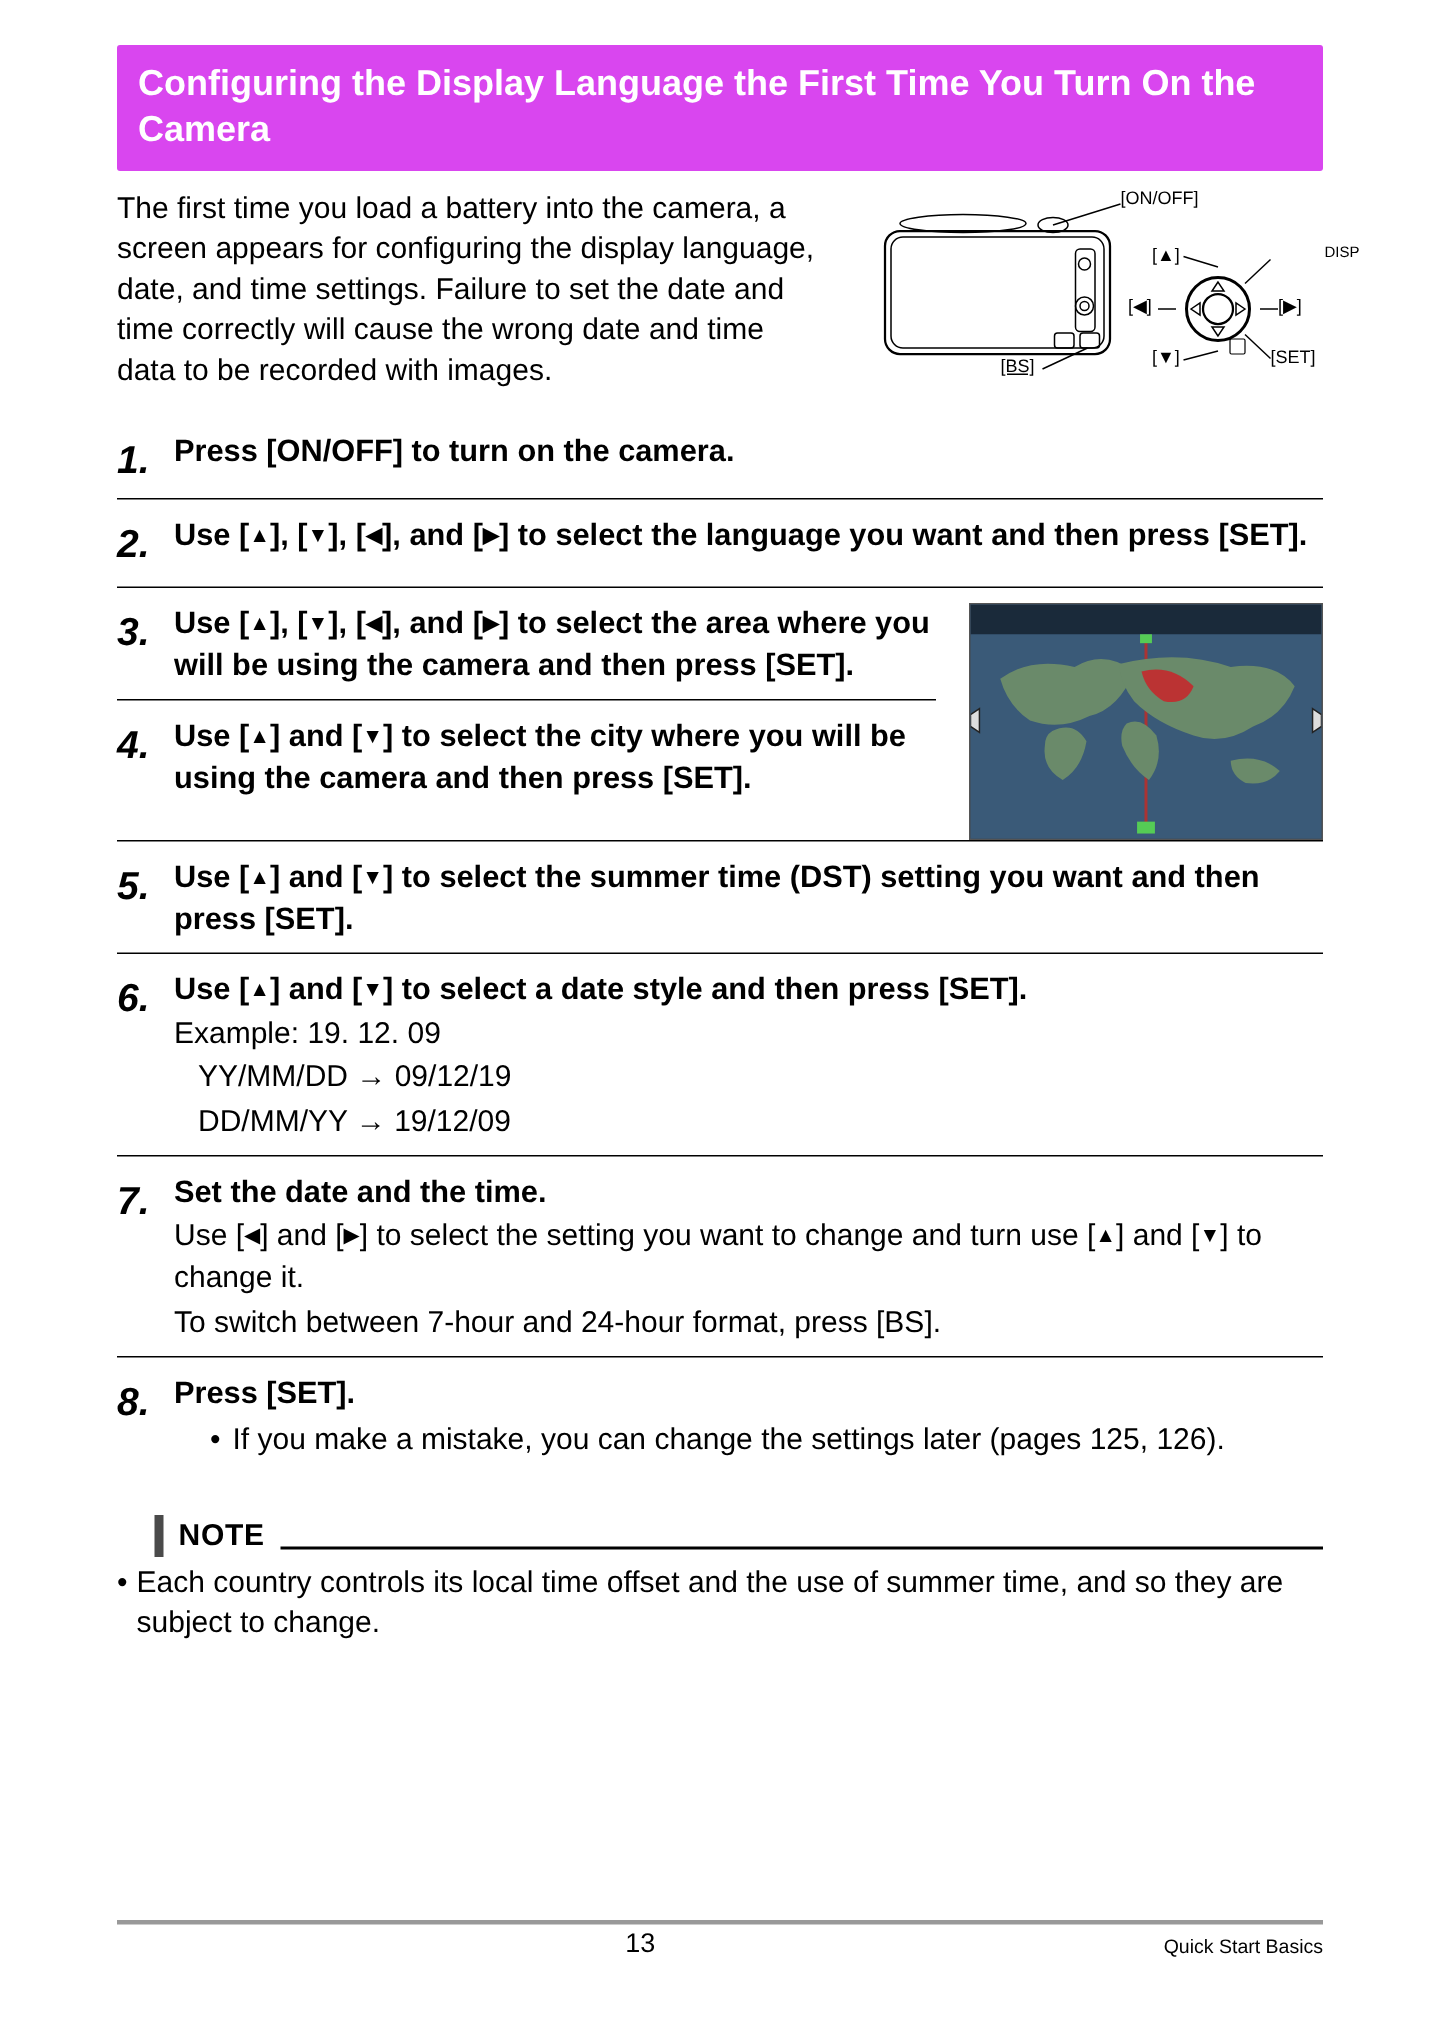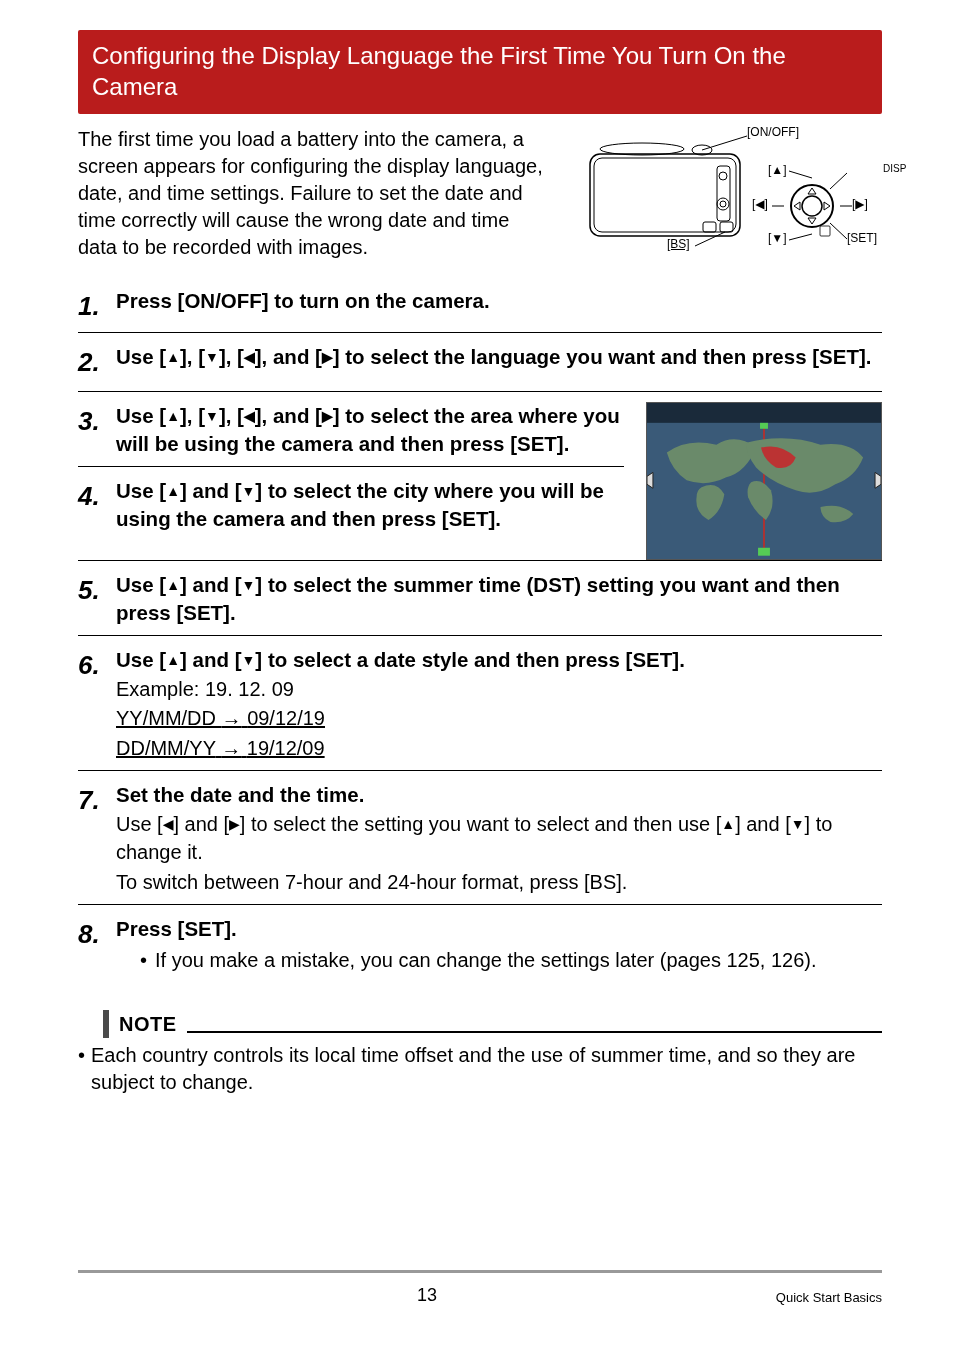--- a/index.html
+++ b/index.html
@@ -6,44 +6,44 @@
   html, body { width: 954px; height: 1357px; }
   body {
     font-family: Arial, Helvetica, sans-serif;
     font-size: 20px;
     line-height: 1.35;
     color: #000;
     padding: 30px 72px 0 78px;
     position: relative;
   }
   .heading-bar {
-    background: #b91c1c;
+    background: #d946ef;
     color: #fff;
-    font-weight: normal;
+    font-weight: bold;
     font-size: 24px;
     padding: 10px 14px 12px;
     border-radius: 2px;
     margin-bottom: 12px;
     line-height: 1.3;
   }
   .intro-row { display: flex; gap: 22px; align-items: flex-start; }
   .intro-text { flex: 1; }
   .camera-figure { width: 310px; height: 130px; position: relative; }
   .camera-figure svg { width: 100%; height: 100%; }
   .cam-label { position: absolute; font-size: 12px; white-space: nowrap; }
 
   .steps { margin-top: 16px; }
   .step-row { display: flex; align-items: flex-start; padding: 10px 0 8px; }
   .step-rule { border-top: 1px solid #000; }
   .stepnum { font-style: italic; font-weight: bold; font-size: 26px; width: 38px; padding-top: 2px; }
   .stepbody { flex: 1; }
   .instr { font-weight: bold; font-size: 20.5px; line-height: 1.35; }
   .sub { font-size: 20px; line-height: 1.38; margin-top: 2px; }
   .tri { display:inline-block; font-size: 14px; line-height: 0; position: relative; top: -2px; }
-  .arrow-line { margin-left: 0; text-decoration: underline; }
+  .arrow-line { margin-left: 16px; }
 
   .split-row { border-top: 1px solid #000; padding-top: 10px; margin-top: 2px; display: flex; gap: 22px; align-items: flex-start; }
   .split-text { flex: 1; }
   .split-step { display: flex; align-items: flex-start; }
   .split-rule-inner { border-top: 1px solid #000; margin-top: 8px; padding-top: 10px; }
 
   .map-figure { width: 236px; height: 158px; background:#2e4a66; border:1px solid #555; position: relative; }
   .map-title {
     position: absolute; top: 4px; left: 0; right: 0; text-align: center;
     color: #9cc; font-size: 13px; font-family: Arial;
@@ -55,21 +55,21 @@
 
   .note-block { margin-top: 28px; }
   .note-head { display: flex; align-items: center; gap: 10px; padding-left: 25px; }
   .note-bar { width: 6px; height: 28px; background: #4a4a4a; }
   .note-word { font-weight: bold; font-size: 20px; letter-spacing: 0.5px; }
   .note-line { flex: 1; border-top: 2px solid #000; position: relative; top: 8px; }
   .note-body { display: flex; gap: 6px; margin-top: 4px; }
 
   .footer {
     position: absolute; left: 78px; right: 72px; bottom: 50px;
-    border-top: 3px solid #999; padding-top: 10px;
+    border-top: 3px solid #999; padding-top: 0;
     display: flex; align-items: flex-end;
   }
   .footer .pnum { flex: 1; text-align: center; font-size: 18px; }
   .footer .chap { font-size: 13px; }
 </style>
 </head>
 <body>
 
 <div class="heading-bar">Configuring the Display Language the First Time You Turn On the Camera</div>
 
@@ -184,21 +184,21 @@
       <div class="sub arrow-line"><span>YY/MM/DD</span> <span>→</span> <span>09/12/19</span></div>
       <div class="sub arrow-line"><span>DD/MM/YY</span> <span>→</span> <span>19/12/09</span></div>
     </div>
   </div>
 
   <div class="step-row step-rule">
     <div class="stepnum">7.</div>
     <div class="stepbody">
       <span class="instr">Set the date and the time.</span>
       <div class="sub">
-        <span>Use [</span><span class="tri">◀</span><span>] and [</span><span class="tri">▶</span><span>] to select the setting you want to select and then use [</span><span class="tri">▲</span><span>] and [</span><span class="tri">▼</span><span>] to change it.</span>
+        <span>Use [</span><span class="tri">◀</span><span>] and [</span><span class="tri">▶</span><span>] to select the setting you want to change and turn use [</span><span class="tri">▲</span><span>] and [</span><span class="tri">▼</span><span>] to change it.</span>
       </div>
       <div class="sub">To switch between 7-hour and 24-hour format, press [BS].</div>
     </div>
   </div>
 
   <div class="step-row step-rule">
     <div class="stepnum">8.</div>
     <div class="stepbody">
       <span class="instr">Press [SET].</span>
       <div class="bullet-row">

